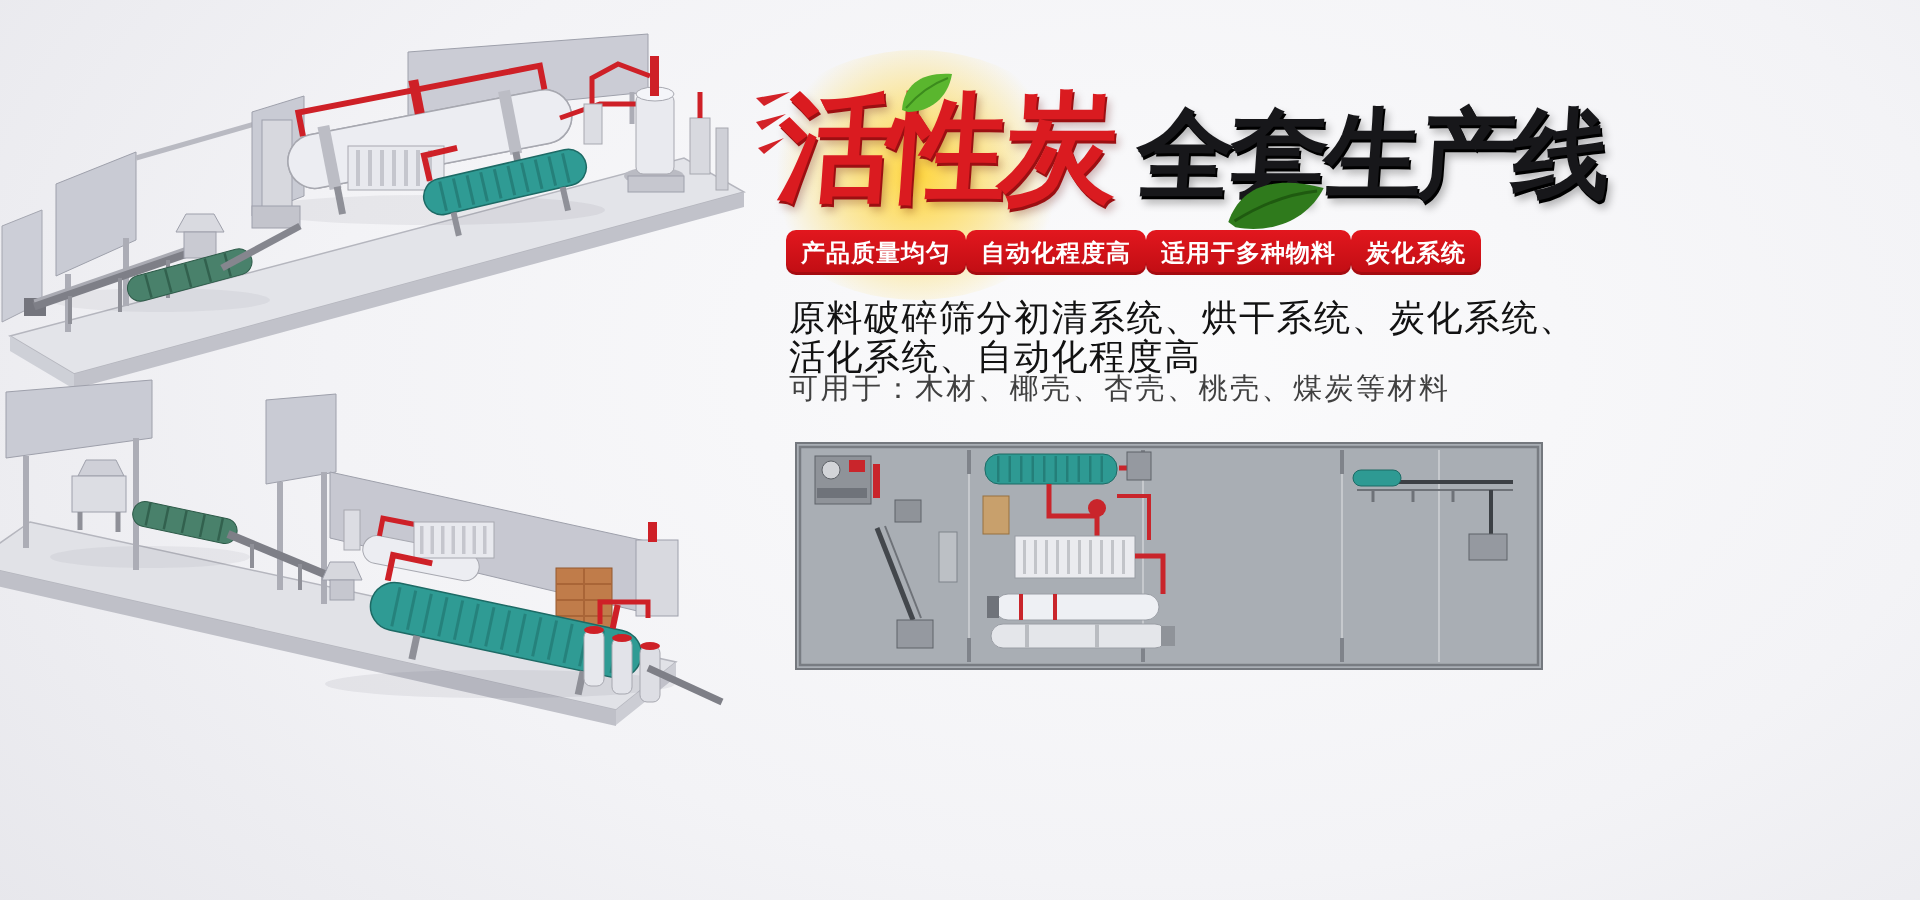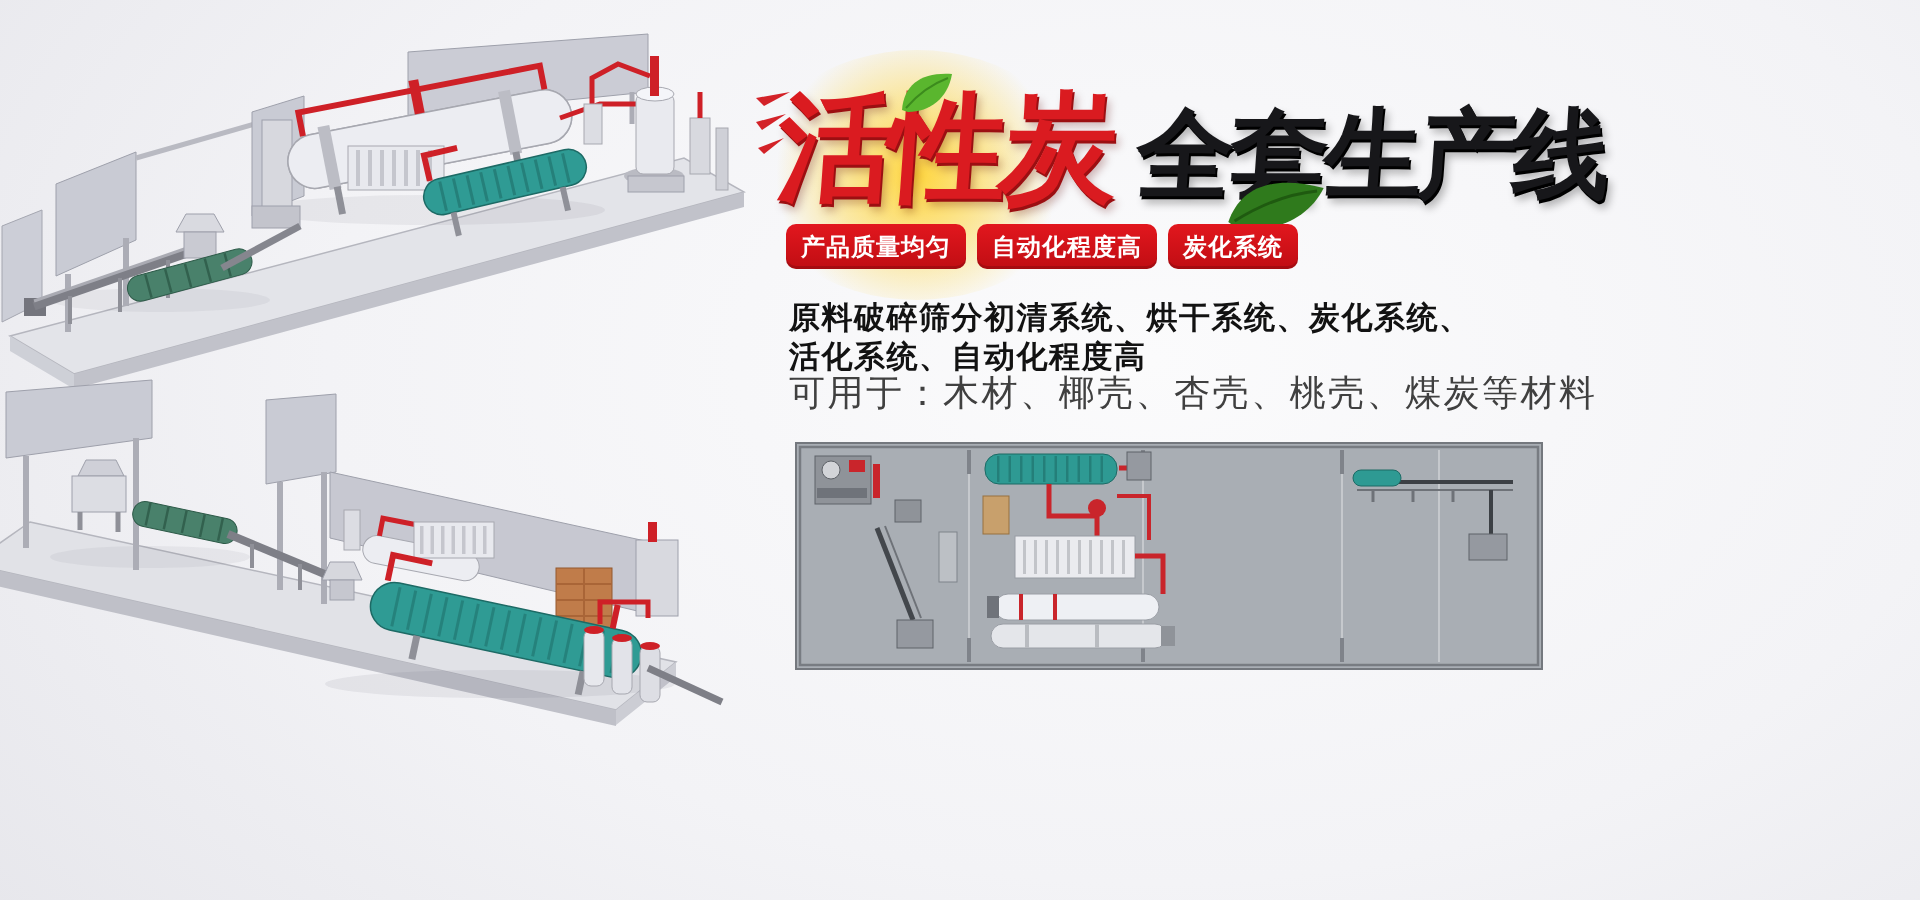--- a/index.html
+++ b/index.html
@@ -29,36 +29,36 @@
   .t-red{
     font-size:118px;color:#da1b20;letter-spacing:-7px;
     text-shadow:2px 3px 0 #9c0f12, 5px 7px 9px rgba(90,0,0,0.28);
   }
   .t-black{
     font-size:98px;color:#17171a;letter-spacing:-4px;margin-left:26px;
     text-shadow:2px 3px 0 #000, 5px 7px 9px rgba(0,0,0,0.30);
   }
 
   
-  .badges{position:absolute;left:786px;top:224px;display:flex;gap:11px;}
+  .badges{position:absolute;left:786px;top:230px;display:flex;}
   .badge{
     height:45px;display:flex;align-items:center;padding:0 15px;border-radius:10px;
     background:linear-gradient(180deg,#e2171e 0%,#c00d13 100%);
     color:#fff;font-size:24px;font-weight:700;letter-spacing:1px;
     box-shadow:inset 0 -3px 0 rgba(0,0,0,0.14);
   }
 
   
   .desc-bold{
     position:absolute;left:789px;top:298px;
-    font-size:31px;line-height:39px;font-weight:700;color:#121212;letter-spacing:1.5px;
+    font-size:36px;line-height:39px;font-weight:400;color:#121212;letter-spacing:1.5px;
   }
   .desc-usage{
     position:absolute;left:789px;top:369px;
-    font-size:36px;color:#404040;letter-spacing:2.5px;
+    font-size:29px;color:#404040;letter-spacing:2.5px;
   }
 
   
   .layout-panel{
     position:absolute;left:795px;top:442px;width:748px;height:228px;
     background:#a9aeb4;border:2px solid #74787e;box-sizing:border-box;
   }
 </style>
 </head>
 <body>
@@ -266,20 +266,21 @@
     </svg>
     <svg class="leaf-b" width="92" height="62" viewBox="0 0 92 62">
       <path d="M2,56 C8,20 36,2 90,6 C80,40 48,60 10,60 Z" fill="#2f7a1c"></path>
       <path d="M8,54 C30,34 56,18 84,10" stroke="#1f5a10" stroke-width="3" fill="none"></path>
     </svg>
   </div>
 
   <div class="badges">
     <div class="badge">产品质量均匀</div>
     <div class="badge">自动化程度高</div>
+    <div class="badge">适用于多种物料</div>
     <div class="badge">炭化系统</div>
   </div>
 
   <div class="desc-bold">
     <div>原料破碎筛分初清系统、烘干系统、炭化系统、</div>
     <div>活化系统、自动化程度高</div>
   </div>
   <div class="desc-usage">可用于：木材、椰壳、杏壳、桃壳、煤炭等材料</div>
 
   <div class="layout-panel">

